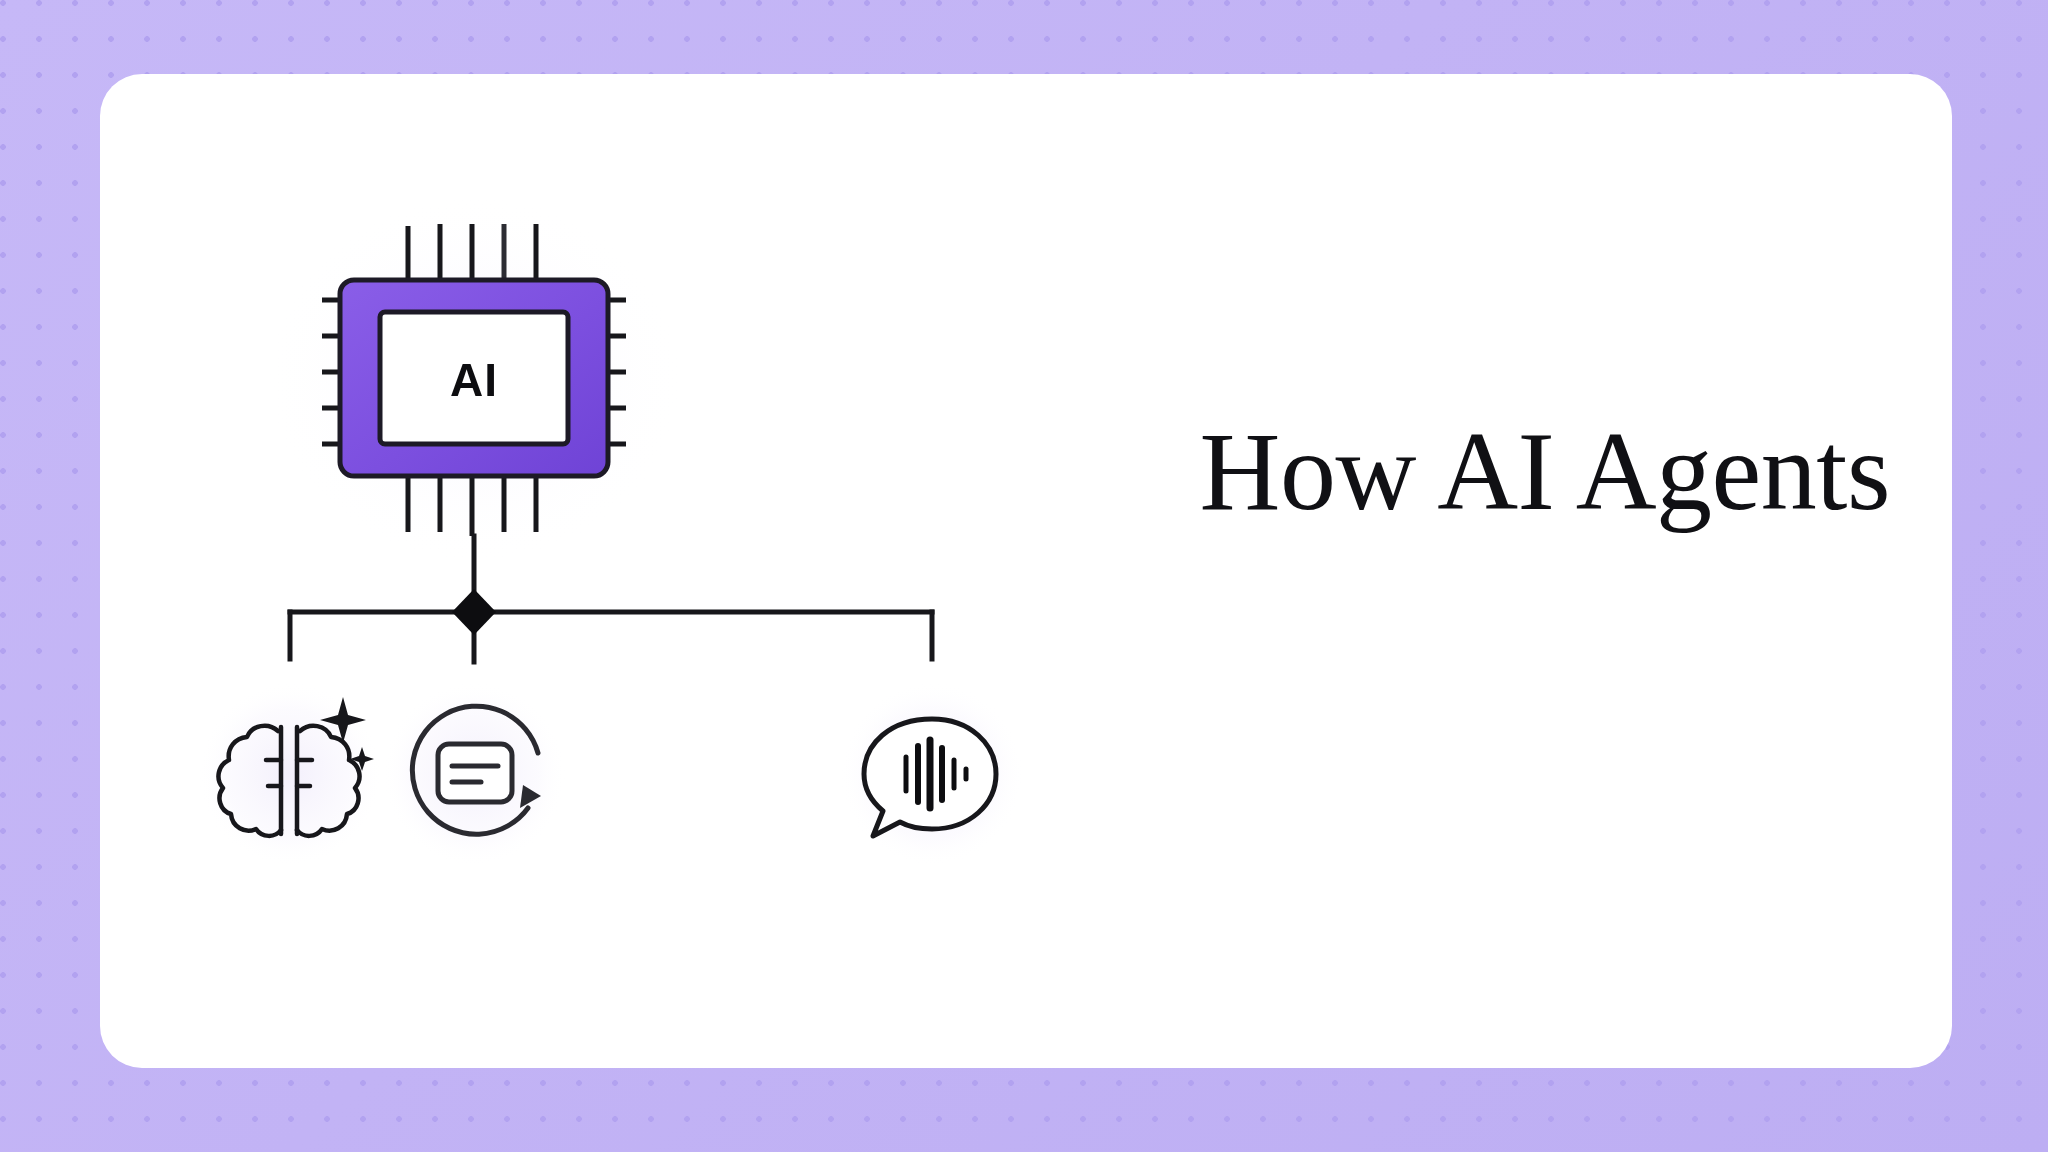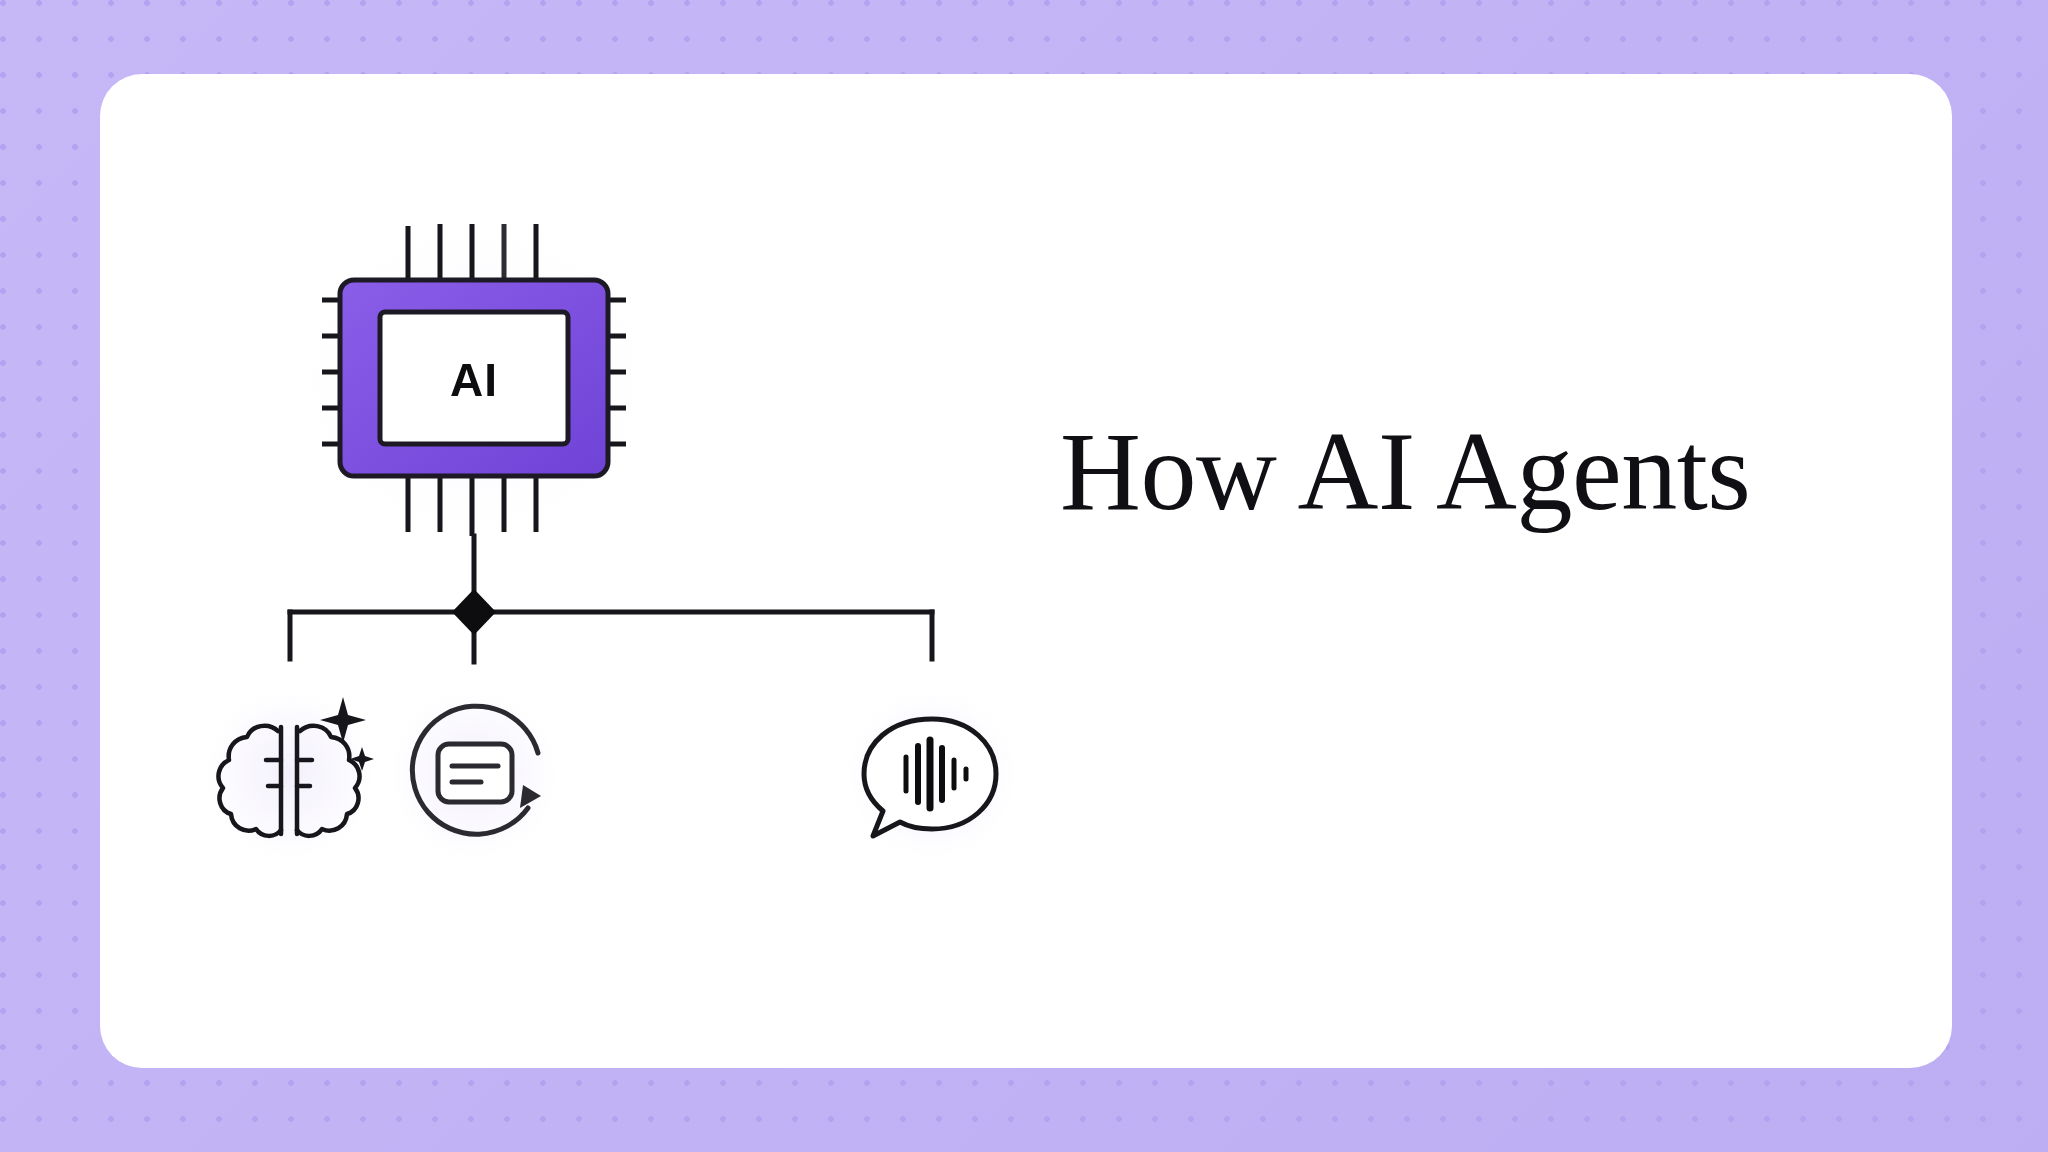--- a/index.html
+++ b/index.html
@@ -53,21 +53,21 @@
     height: 994px;
   }
   .graphic svg { display:block; width:100%; height:100%; }
 
   
   .title-block {
     position: absolute;
     left: 960px;
     top: 330px;
     width: 830px;
-    text-align: left;
+    text-align: right;
   }
 
   .title {
     font-family: "Liberation Serif", "DejaVu Serif", serif;
     font-size: 112px;
     line-height: 1.2;
     color: #101014;
     letter-spacing: -0.5px;
     font-weight: 400;
   }

